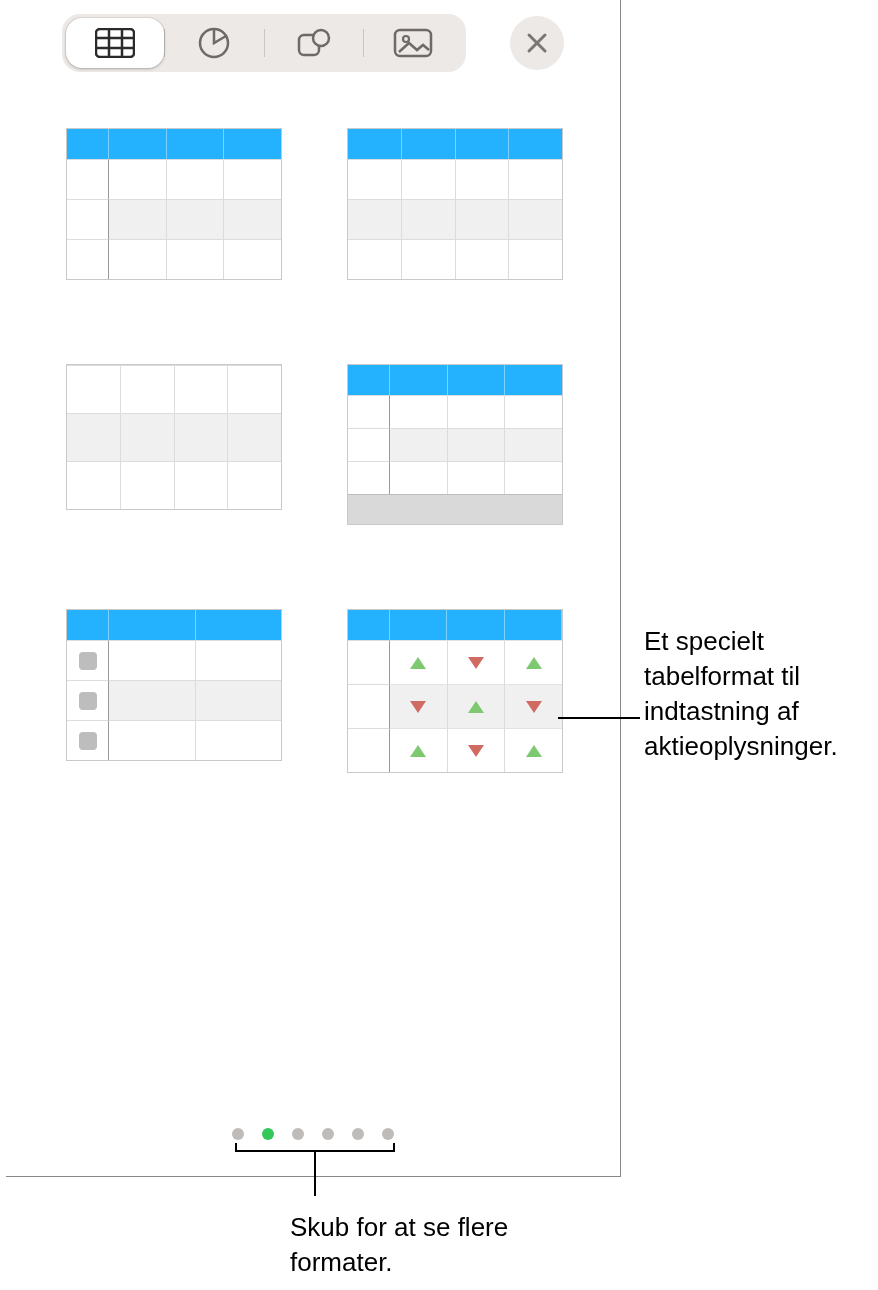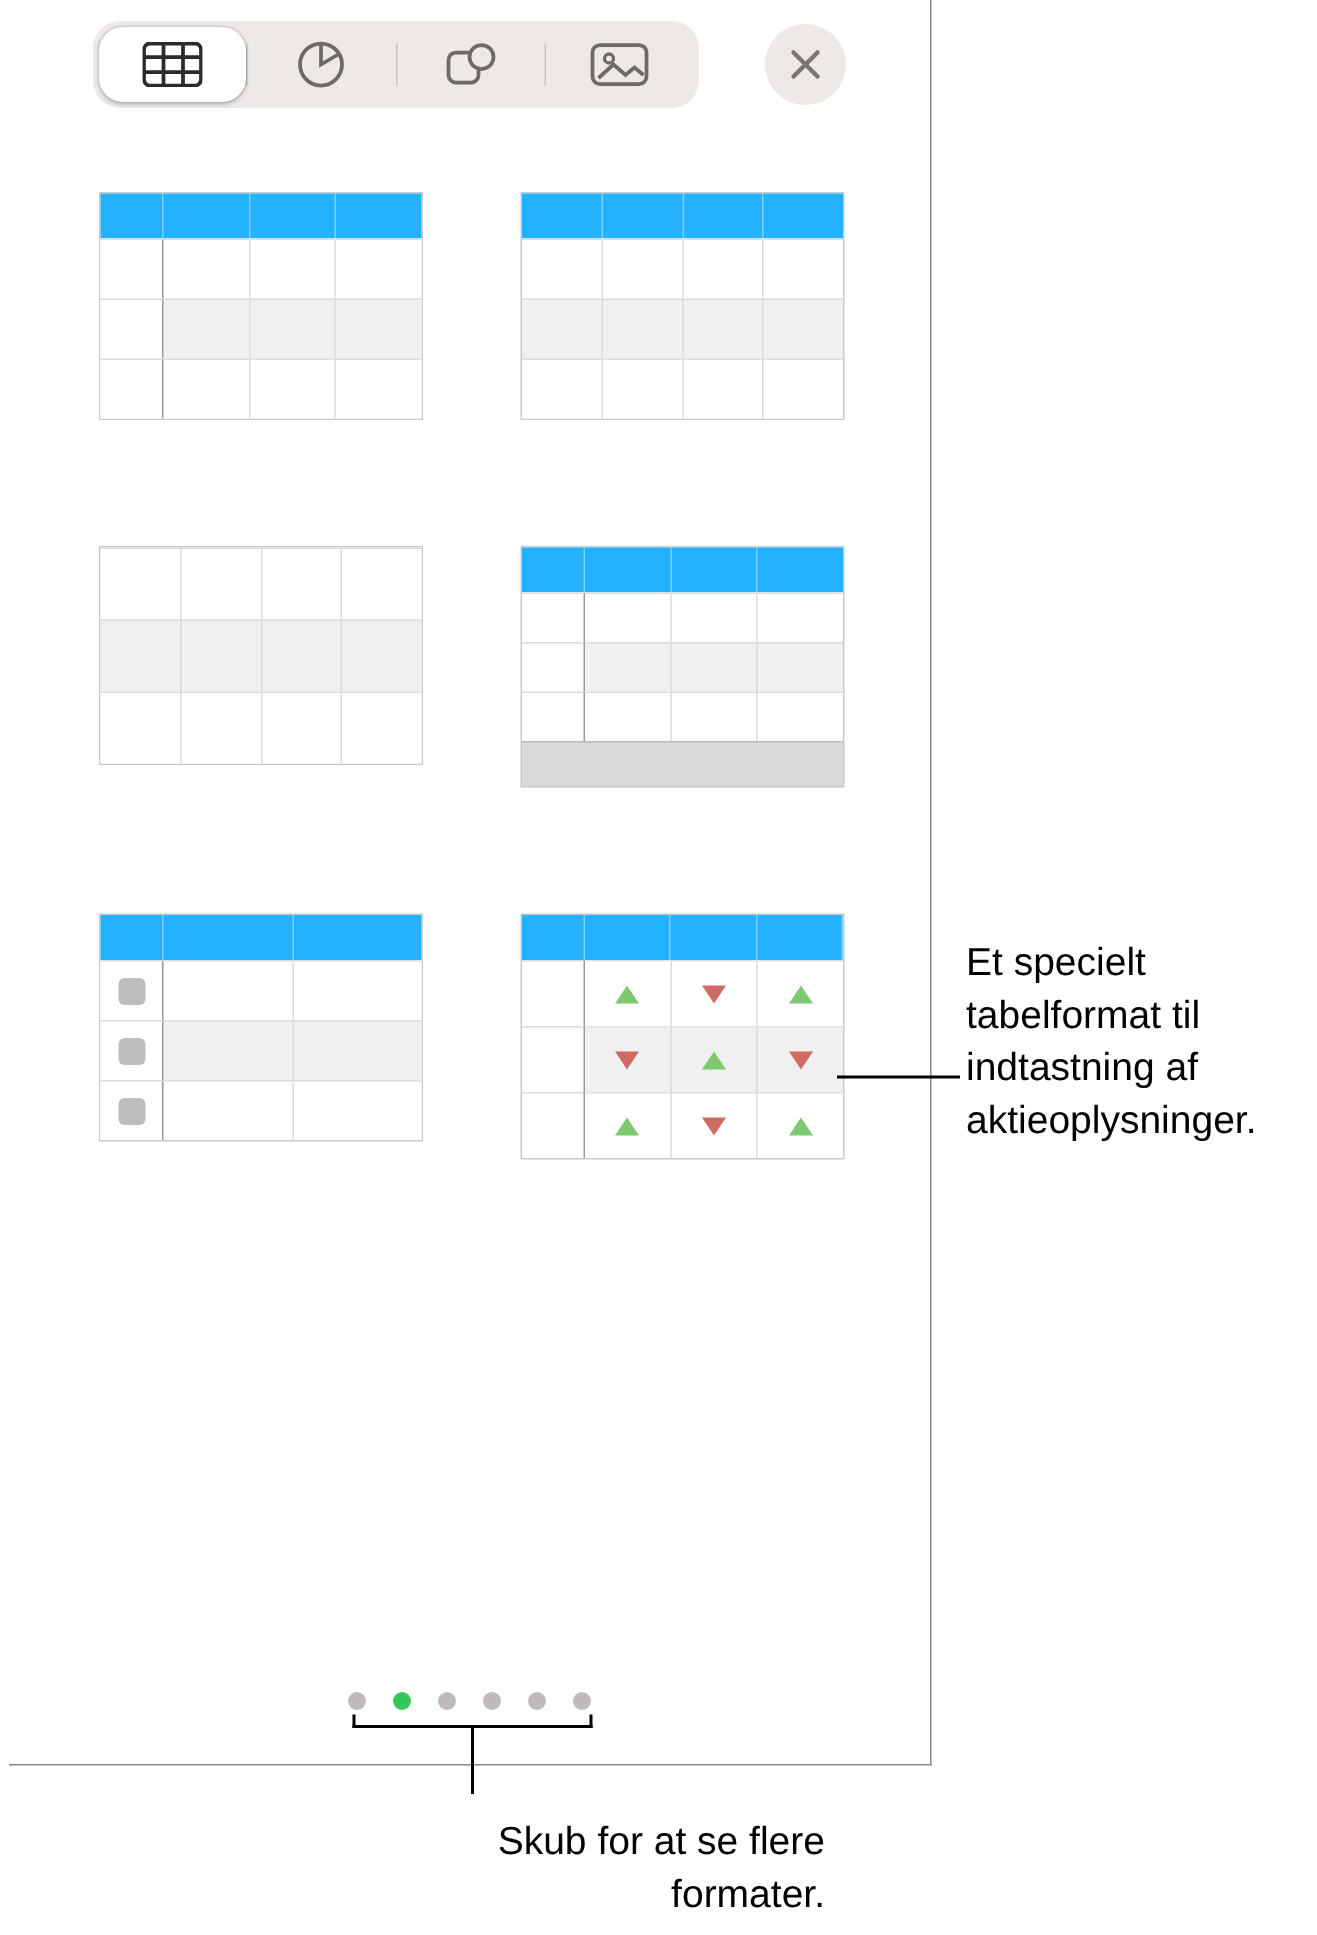--- a/index.html
+++ b/index.html
@@ -454,13 +454,13 @@
 
 </div>
 
 <div class="callout-line c1-h"></div>
 <div class="callout" style="top:624px; left:644px; width:235px;">Et specielt tabelformat til indtastning af aktieoplysninger.</div>
 
 <div class="callout-line c2-vL"></div>
 <div class="callout-line c2-vR"></div>
 <div class="callout-line c2-h"></div>
 <div class="callout-line c2-vM"></div>
-<div class="callout" style="top:1210px; left:290px; width:260px;text-align:right;">Skub for at se flere formater.</div>
+<div class="callout" style="top:1210px; left:290px; width:260px;">Skub for at se flere formater.</div>
 
 </body></html>

